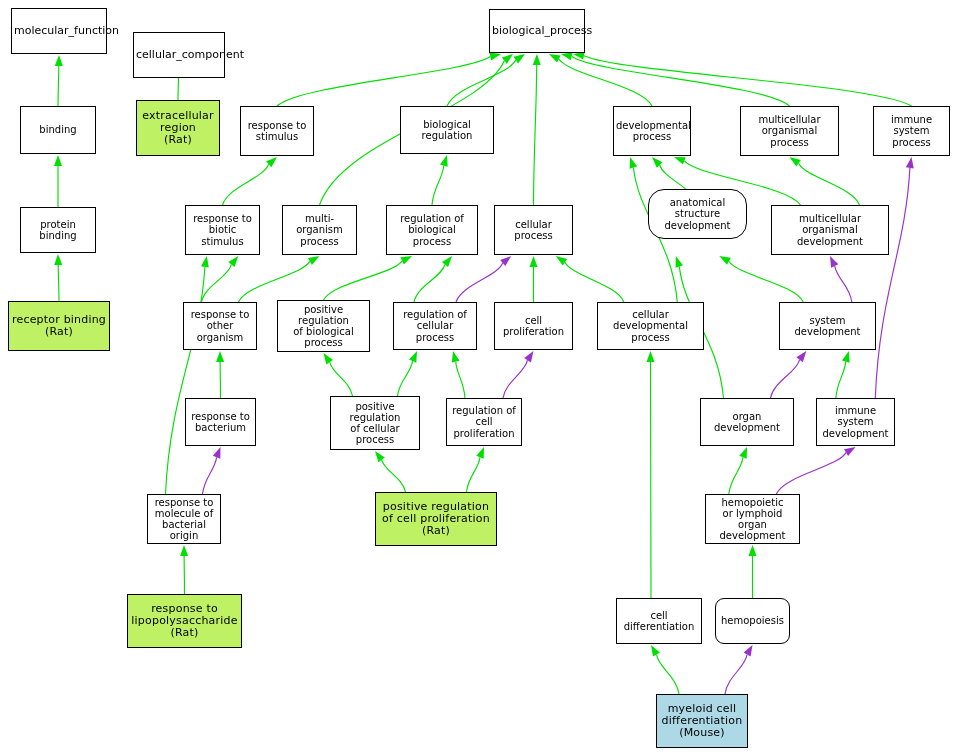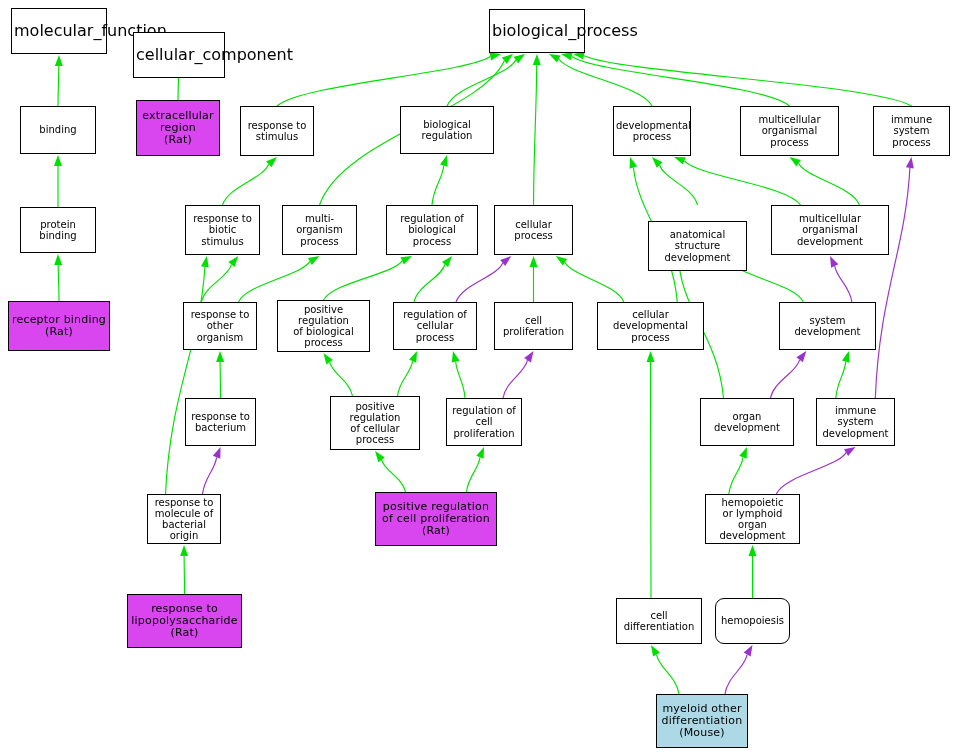--- a/index.html
+++ b/index.html
@@ -3,22 +3,22 @@
 <meta charset="utf-8">
 <style>
   html,body{margin:0;padding:0;background:#ffffff;}
   #stage{position:relative;width:958px;height:756px;background:#ffffff;
          font-family:"DejaVu Sans","Liberation Sans",sans-serif;overflow:hidden;}
   #edges{position:absolute;left:0;top:0;width:958px;height:756px;}
   .node{position:absolute;box-sizing:border-box;border:1px solid #000000;
         background:#ffffff;display:flex;align-items:center;justify-content:center;
         text-align:center;line-height:1.12;color:#000000;font-size:10px;
         padding:1px 2px;z-index:5;}
-  .node.root{font-size:16px;text-align:center;}
-  .node.hi-rat{background:#d946ef;font-size:11px;letter-spacing:.2px;}
+  .node.root{font-size:11px;text-align:center;}
+  .node.hi-rat{background:#bef264;font-size:11px;letter-spacing:.2px;}
   .node.hi-mouse{background:#add8e6;font-size:11px;letter-spacing:.2px;}
   .node span{display:block;width:100%;white-space:pre-line;}
 </style>
 </head>
 <body>
 
 <div id="stage">
   <svg id="edges" viewBox="0 0 958 756" width="958" height="756">
       <path d="M 58.0 106.0 C 58.1 88.0, 58.7 80.0, 58.8 66.0" fill="none" stroke="#00e000" stroke-width="1.15"></path>
       <polygon points="59.0,55.0 62.8,66.1 54.8,65.9" fill="#00e000"></polygon>
@@ -161,21 +161,21 @@
         <span>multi-organism
 process</span>
       </div>
       <div class="node" style="left: 386px; top: 205px; width: 92px; height: 50px;">
         <span>regulation of
 biological process</span>
       </div>
       <div class="node" style="left: 494px; top: 205px; width: 79px; height: 50px;">
         <span>cellular process</span>
       </div>
-      <div class="node" style="left: 648px; top: 221px; width: 99px; height: 50px;">
+      <div class="node" style="left: 648px; top: 189px; width: 99px; height: 50px; border-radius: 16px;">
         <span>anatomical structure
 development</span>
       </div>
       <div class="node" style="left: 771px; top: 205px; width: 118px; height: 50px;">
         <span>multicellular
 organismal development</span>
       </div>
       <div class="node hi-rat" style="left: 8px; top: 301px; width: 102px; height: 50px;">
         <span>receptor binding
 (Rat)</span>
@@ -243,18 +243,18 @@
       </div>
       <div class="node" style="left: 715px; top: 598px; width: 75px; height: 46px; border-radius: 9px;">
         <span>hemopoiesis</span>
       </div>
       <div class="node hi-rat" style="left: 127px; top: 594px; width: 115px; height: 54px;">
         <span>response to
 lipopolysaccharide
 (Rat)</span>
       </div>
       <div class="node hi-mouse" style="left: 656px; top: 694px; width: 92px; height: 54px;">
-        <span>myeloid other
+        <span>myeloid cell
 differentiation
 (Mouse)</span>
       </div>
     </div>
 </div>
 
 </body></html>

